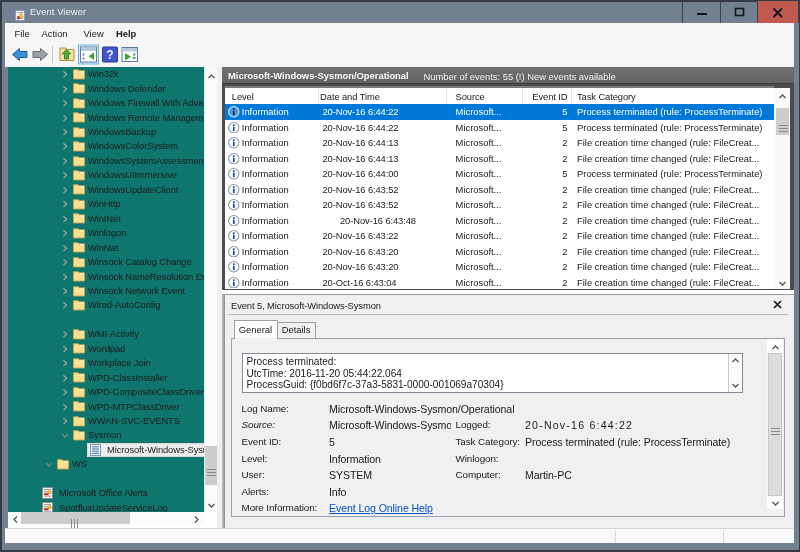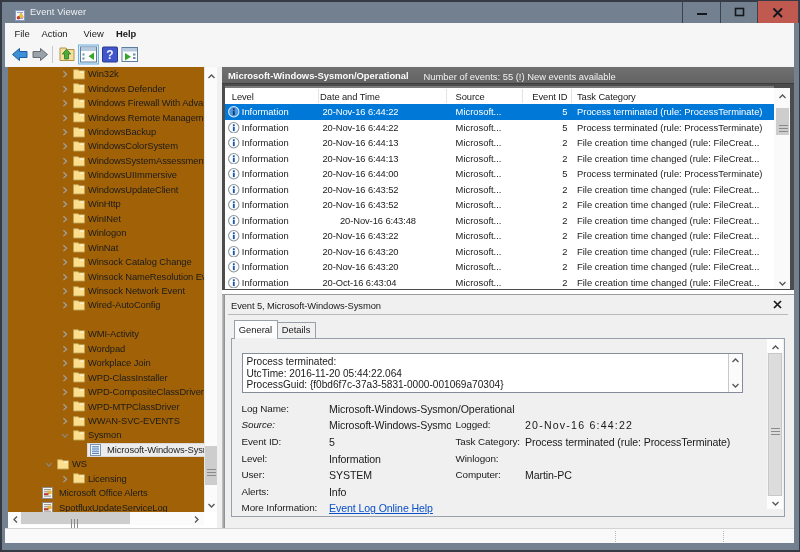--- a/index.html
+++ b/index.html
@@ -12,21 +12,21 @@
 .capbtn{top:0.5px;height:22px;border-left:1px solid #3a424d;}
 #btnmin{left:681.5px;width:37.5px;}
 #btnmax{left:719.5px;width:37px;}
 #btnclose{left:756.5px;width:40px;background:#c05a50;border-right:1px solid #3a424d;}
 
 #menubar{left:4.5px;top:22.5px;width:789.5px;height:21.5px;background:#f6f6f6;}
 .menuitem{position:absolute;top:5.5px;font-size:9.4px;color:#1a1a1a;}
 
 #toolbar{left:4.5px;top:44px;width:789.5px;height:21.5px;background:#f6f6f6;border-bottom:1px solid #d9d9d9;}
 
-#tree{left:7.5px;top:67px;width:196px;height:444.5px;background:#a16207;overflow:hidden;}
+#tree{left:7.5px;top:67px;width:196px;height:444.5px;background:#0f766e;overflow:hidden;}
 .trow{position:absolute;height:14.45px;line-height:14.45px;font-size:9.4px;color:#1b1b1b;white-space:nowrap;letter-spacing:-0.1px;}
 .tarr{position:absolute;width:10px;height:14.45px;}
 .tico{position:absolute;top:1.7px;width:12px;height:11px;}
 .tlabel{position:absolute;top:0;}
 
 .sb{background:#fbfbfb;}
 .sbthumb{position:absolute;background:#cdcdcd;}
 .sbarrow{position:absolute;color:#4f4f4f;}
 
 #splitter{left:217px;top:67px;width:4.5px;height:460.5px;background:#f0f0f0;}
@@ -388,30 +388,20 @@
 <div class="trow" style="top:390.35px;left:0;width:196px;">
         <span class="tarr" style="left:36.5px;"><svg width="10" height="14.45" viewBox="0 0 10 14.45">
             <path d="M2.2 6.2 L5 9.2 L7.8 6.2" fill="none" stroke="#8a8a8a" stroke-width="1.2"></path>
           </svg></span>
         <span class="tico" style="left:49.0px;"><svg width="12" height="11" viewBox="0 0 12 11">
             <path d="M0.5 2.5 L0.5 10 L11.5 10 L11.5 1.8 L6.2 1.8 L5.2 0.7 L0.5 0.7 Z" fill="#fbdf8f" stroke="#c1a353" stroke-width="0.9"></path>
             <path d="M6.8 2.4 L10.9 2.4 L10.9 4 L6.8 4 Z" fill="#fdf0c6"></path>
           </svg></span>
         <span class="tlabel" style="left:64.5px;">WS</span>
       </div>
-<div class="trow" style="top:404.80px;left:0;width:196px;">
-        <span class="tarr" style="left:52.5px;"><svg width="10" height="14.45" viewBox="0 0 10 14.45">
-            <path d="M3.4 4.3 L6.6 7.2 L3.4 10.1" fill="none" stroke="#a2a2a2" stroke-width="1.2"></path>
-          </svg></span>
-        <span class="tico" style="left:65.0px;"><svg width="12" height="11" viewBox="0 0 12 11">
-            <path d="M0.5 2.5 L0.5 10 L11.5 10 L11.5 1.8 L6.2 1.8 L5.2 0.7 L0.5 0.7 Z" fill="#fbdf8f" stroke="#c1a353" stroke-width="0.9"></path>
-            <path d="M6.8 2.4 L10.9 2.4 L10.9 4 L6.8 4 Z" fill="#fdf0c6"></path>
-          </svg></span>
-        <span class="tlabel" style="left:80.5px;">Licensing</span>
-      </div>
 <div class="trow" style="top:419.25px;left:0;width:196px;">
         <span class="tico" style="left:34.5px;top:1.2px;"><svg width="11" height="12" viewBox="0 0 11 12">
             <rect x="0.5" y="0.5" width="10" height="11" fill="#f5f5f2" stroke="#8c8c8c" stroke-width="1"></rect>
             <g fill="#9a9a9a">
               <rect x="2" y="2" width="7" height="1.1"></rect>
               <rect x="2" y="4.2" width="4" height="1.1"></rect>
               <rect x="2" y="8.6" width="7" height="1.1"></rect>
             </g>
             <rect x="5.5" y="3.6" width="4" height="3.4" fill="#e8b33c"></rect>
             <rect x="2" y="6.2" width="4.5" height="2" fill="#c0392b"></rect>

